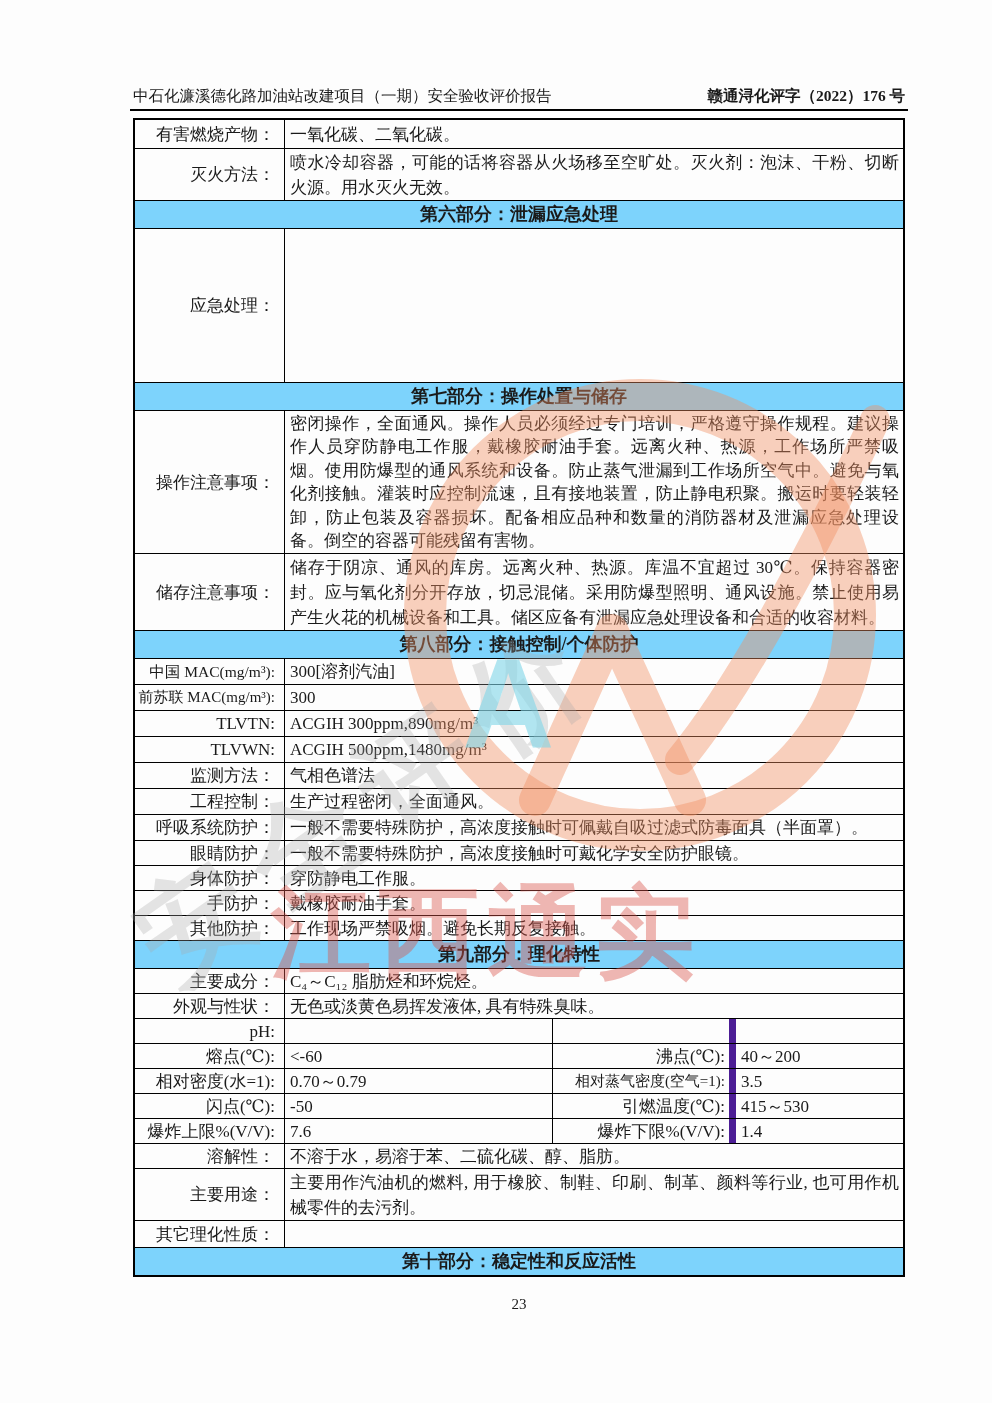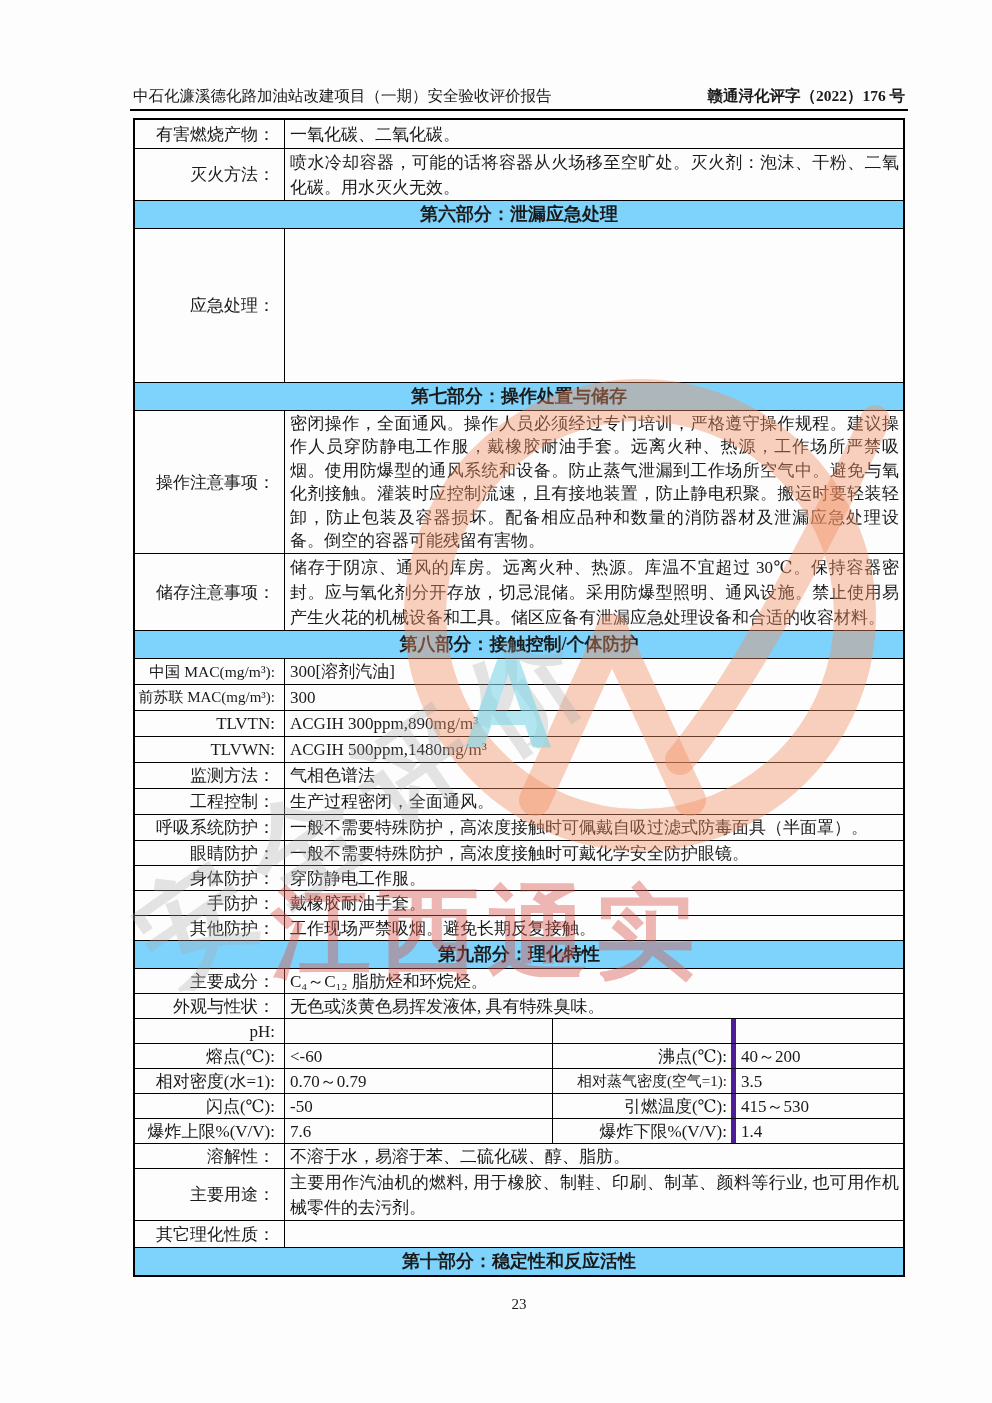--- a/index.html
+++ b/index.html
@@ -32,21 +32,21 @@
   .c-label {
     width:150px; border-right:1px solid #000; padding:1px 9px 1px 2px;
     justify-content:flex-end; white-space:nowrap;
   }
   .c-label > span { text-align:right; }
   .c-value { flex:1; padding:1px 4px 1px 5px; }
   .c-value > span { text-align:left; }
   .c-value.justify > span { text-align:justify; }
   .c-v1 { width:268px; border-right:1px solid #000; padding:1px 4px 1px 5px; }
   .c-l2 {
-    width:183px; border-right:5px solid #4c1d95; padding:1px 4px 1px 2px;
+    width:183px; border-right:7px solid #4c1d95; padding:1px 4px 1px 2px;
     justify-content:flex-end; white-space:nowrap;
   }
   .c-l2 > span { text-align:right; }
   .c-v2 { flex:1; padding:1px 4px 1px 5px; }
   .section-row { background:#7dd3fc; }
   .section-row .cell {
     flex:1; justify-content:center; font-weight:bold; font-size:18px;
   }
   .section-row .cell > span { text-align:center; }
   .condensed { font-size:15px; }
@@ -97,21 +97,21 @@
       <div class="cell c-value">
           <span>一氧化碳、二氧化碳。</span>
         </div>
     </div>
 
     <div class="row" style="height:52px">
       <div class="cell c-label">
           <span>灭火方法：</span>
         </div>
       <div class="cell c-value justify">
-          <span>喷水冷却容器，可能的话将容器从火场移至空旷处。灭火剂：泡沫、干粉、二氧化碳。用水灭火无效。</span>
+          <span>喷水冷却容器，可能的话将容器从火场移至空旷处。灭火剂：泡沫、干粉、切断火源。用水灭火无效。</span>
         </div>
     </div>
 
     <div class="row section-row" style="height:28px">
       <div class="cell">
           <span>第六部分：泄漏应急处理</span>
         </div>
     </div>
 
     <div class="row" style="height:154px">

